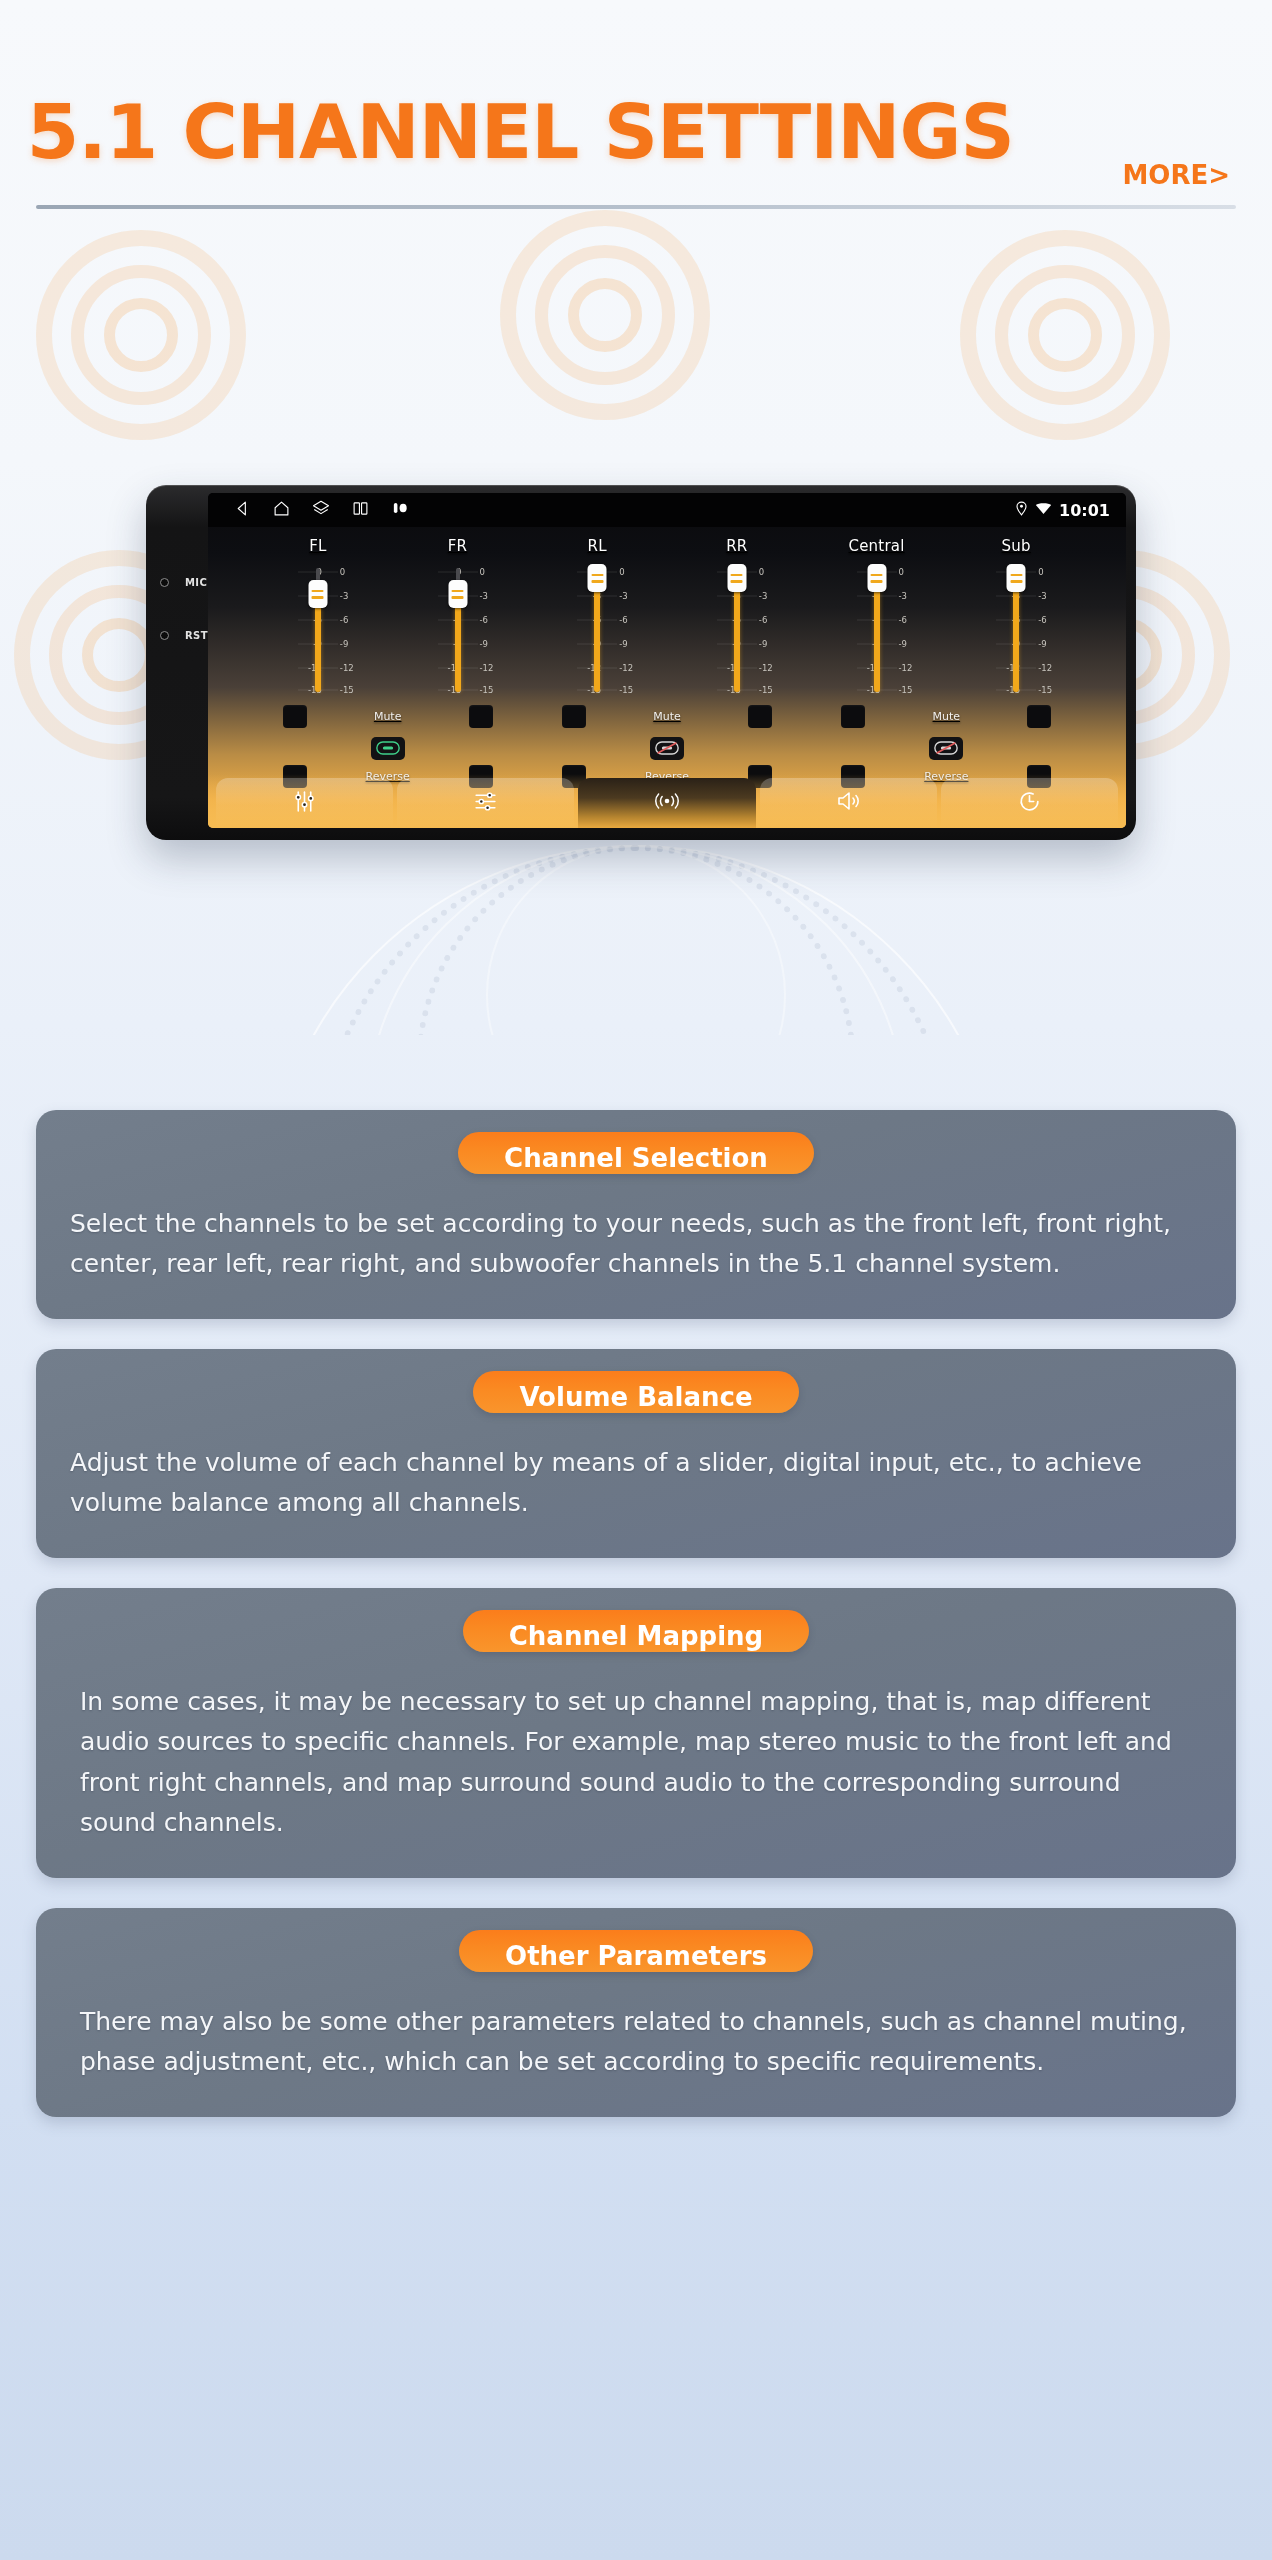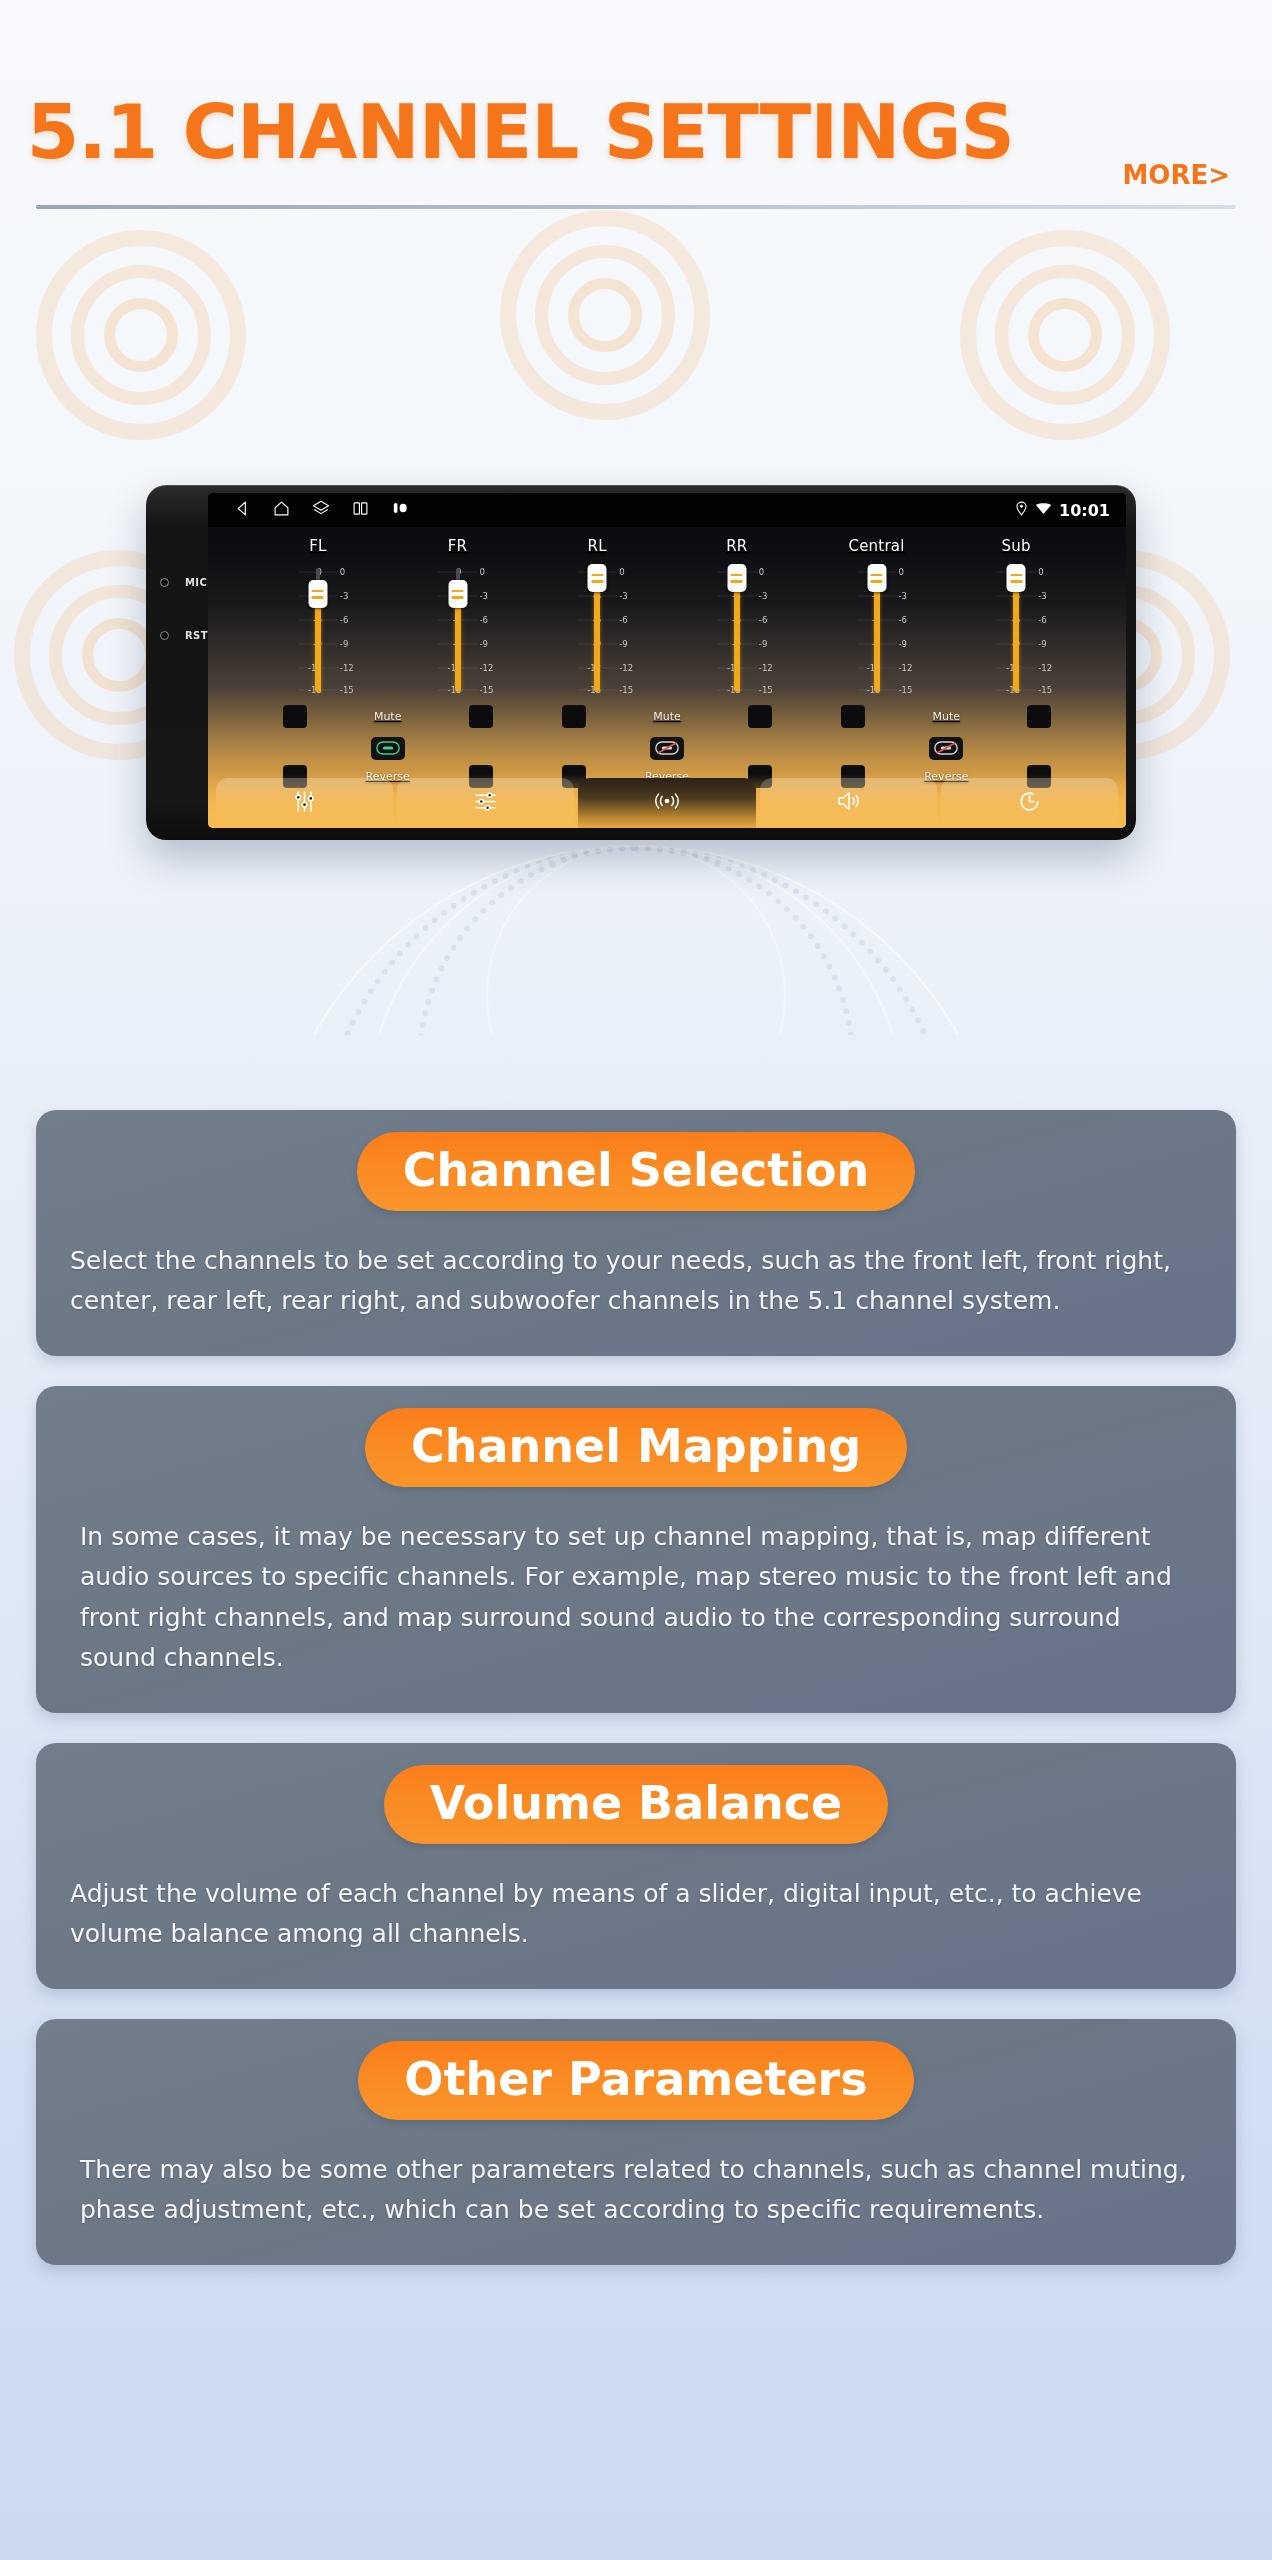--- a/index.html
+++ b/index.html
@@ -129,21 +129,21 @@
   .card {
     background:linear-gradient(180deg,#6e7988 0%,#6b7embed 0%,#6b7686 40%,#69748a 100%);
     background:linear-gradient(165deg,#737e8c 0%,#6d7886 45%,#68738a 100%);
     border-radius:20px; padding:22px 0 34px 0;
     box-shadow:0 6px 14px rgba(90,105,130,0.25);
   }
   .pill {
     display:block; margin:0 auto; width:fit-content;
     background:linear-gradient(180deg,#fb7d1b 0%,#fa8a22 45%,#f9952c 100%);
     color:#fff; font-family:"DejaVu Sans", sans-serif; font-weight:bold;
-    font-size:46px; padding:12px 46px 14px 46px; border-radius:40px;
+    font-size:26px; padding:12px 46px 0 46px; border-radius:40px;
     box-shadow:0 3px 7px rgba(60,70,90,0.3);
     letter-spacing:0px; line-height:1.15;
   }
   .cardtext {
     color:#f4f6f9; font-family:"DejaVu Sans", sans-serif;
     font-size:25px; line-height:1.62; padding:0 34px;
     margin-top:30px; text-shadow:0 1px 2px rgba(40,50,65,0.35);
   }
   .cardtext.indent { padding:0 34px 0 44px; }
 </style>
@@ -627,27 +627,27 @@
 </div>
 
 <div class="cards">
 
   <div class="card">
     <div class="pill">Channel Selection</div>
     <div class="cardtext">Select the channels to be set according to your needs, such as the front left, front right, center, rear left, rear right, and subwoofer channels in the 5.1 channel system.</div>
   </div>
 
   <div class="card">
+    <div class="pill">Volume Balance</div>
+    <div class="cardtext">Adjust the volume of each channel by means of a slider, digital input, etc., to achieve volume balance among all channels.</div>
+  </div>
+
+  <div class="card">
     <div class="pill">Channel Mapping</div>
     <div class="cardtext indent">In some cases, it may be necessary to set up channel mapping, that is, map different audio sources to specific channels. For example, map stereo music to the front left and front right channels, and map surround sound audio to the corresponding surround sound channels.</div>
-  </div>
-
-  <div class="card">
-    <div class="pill">Volume Balance</div>
-    <div class="cardtext">Adjust the volume of each channel by means of a slider, digital input, etc., to achieve volume balance among all channels.</div>
   </div>
 
   <div class="card">
     <div class="pill">Other Parameters</div>
     <div class="cardtext indent">There may also be some other parameters related to channels, such as channel muting, phase adjustment, etc., which can be set according to specific requirements.</div>
   </div>
 
 </div>
 
 </body></html>

